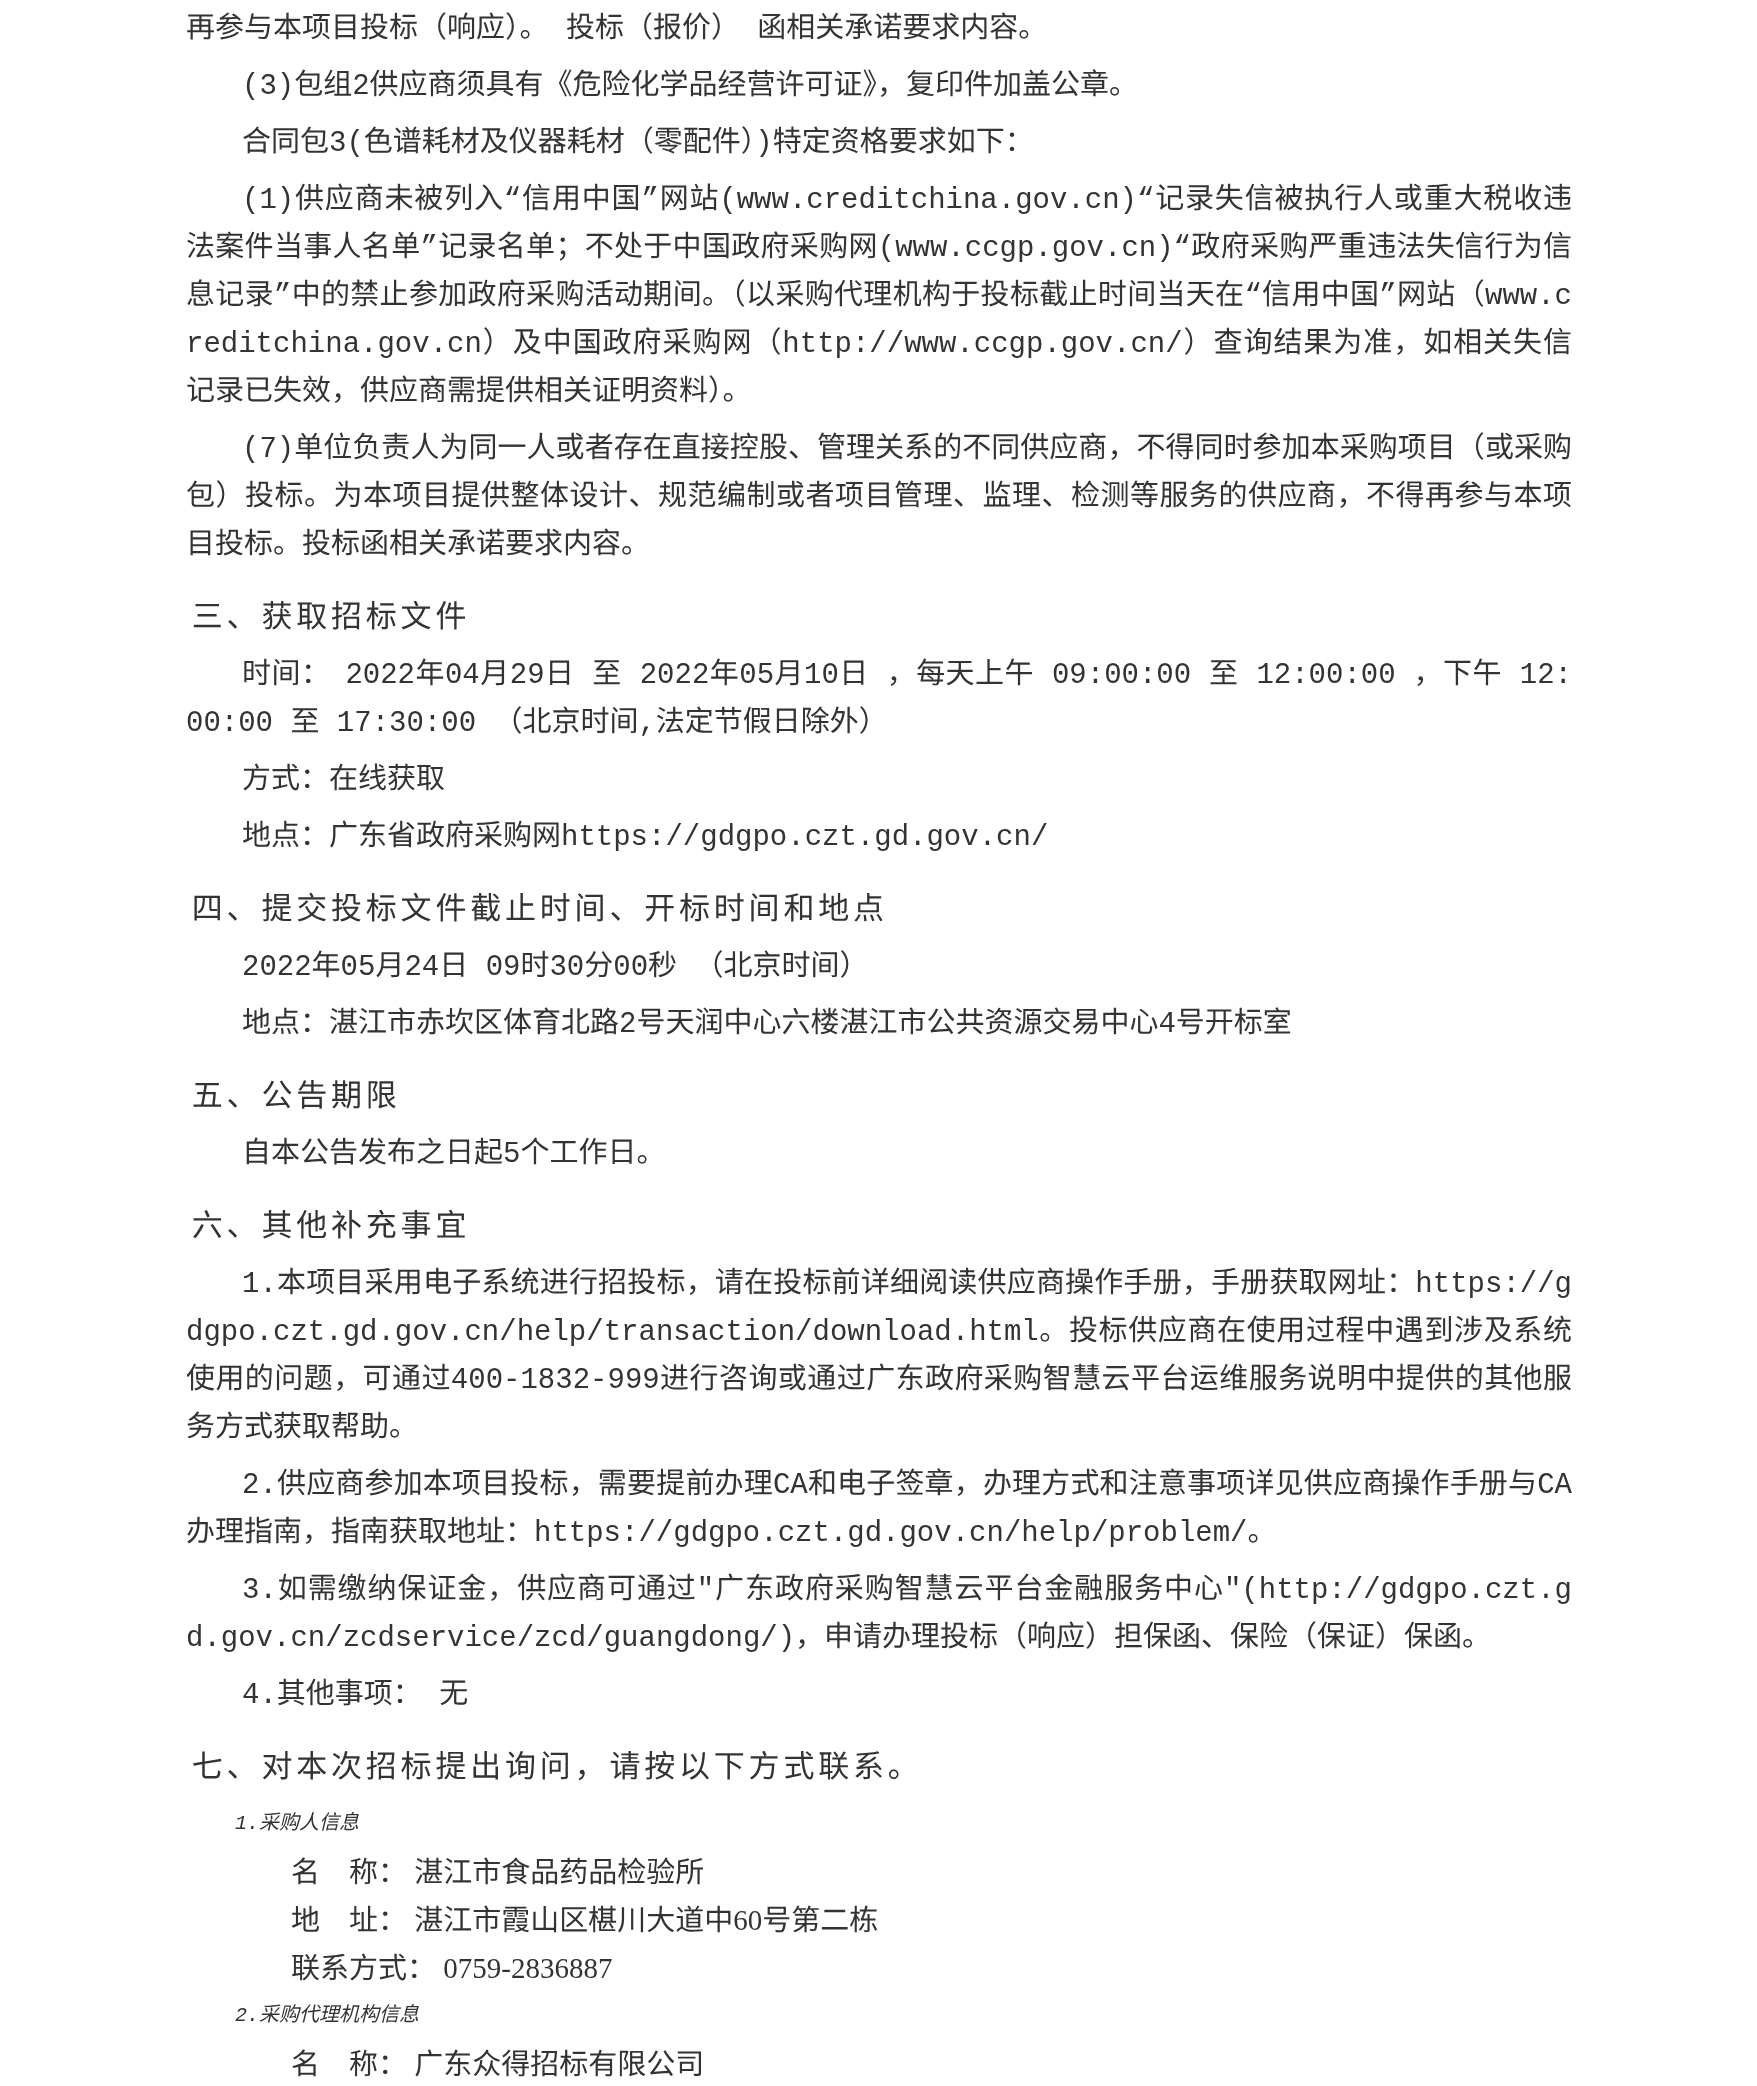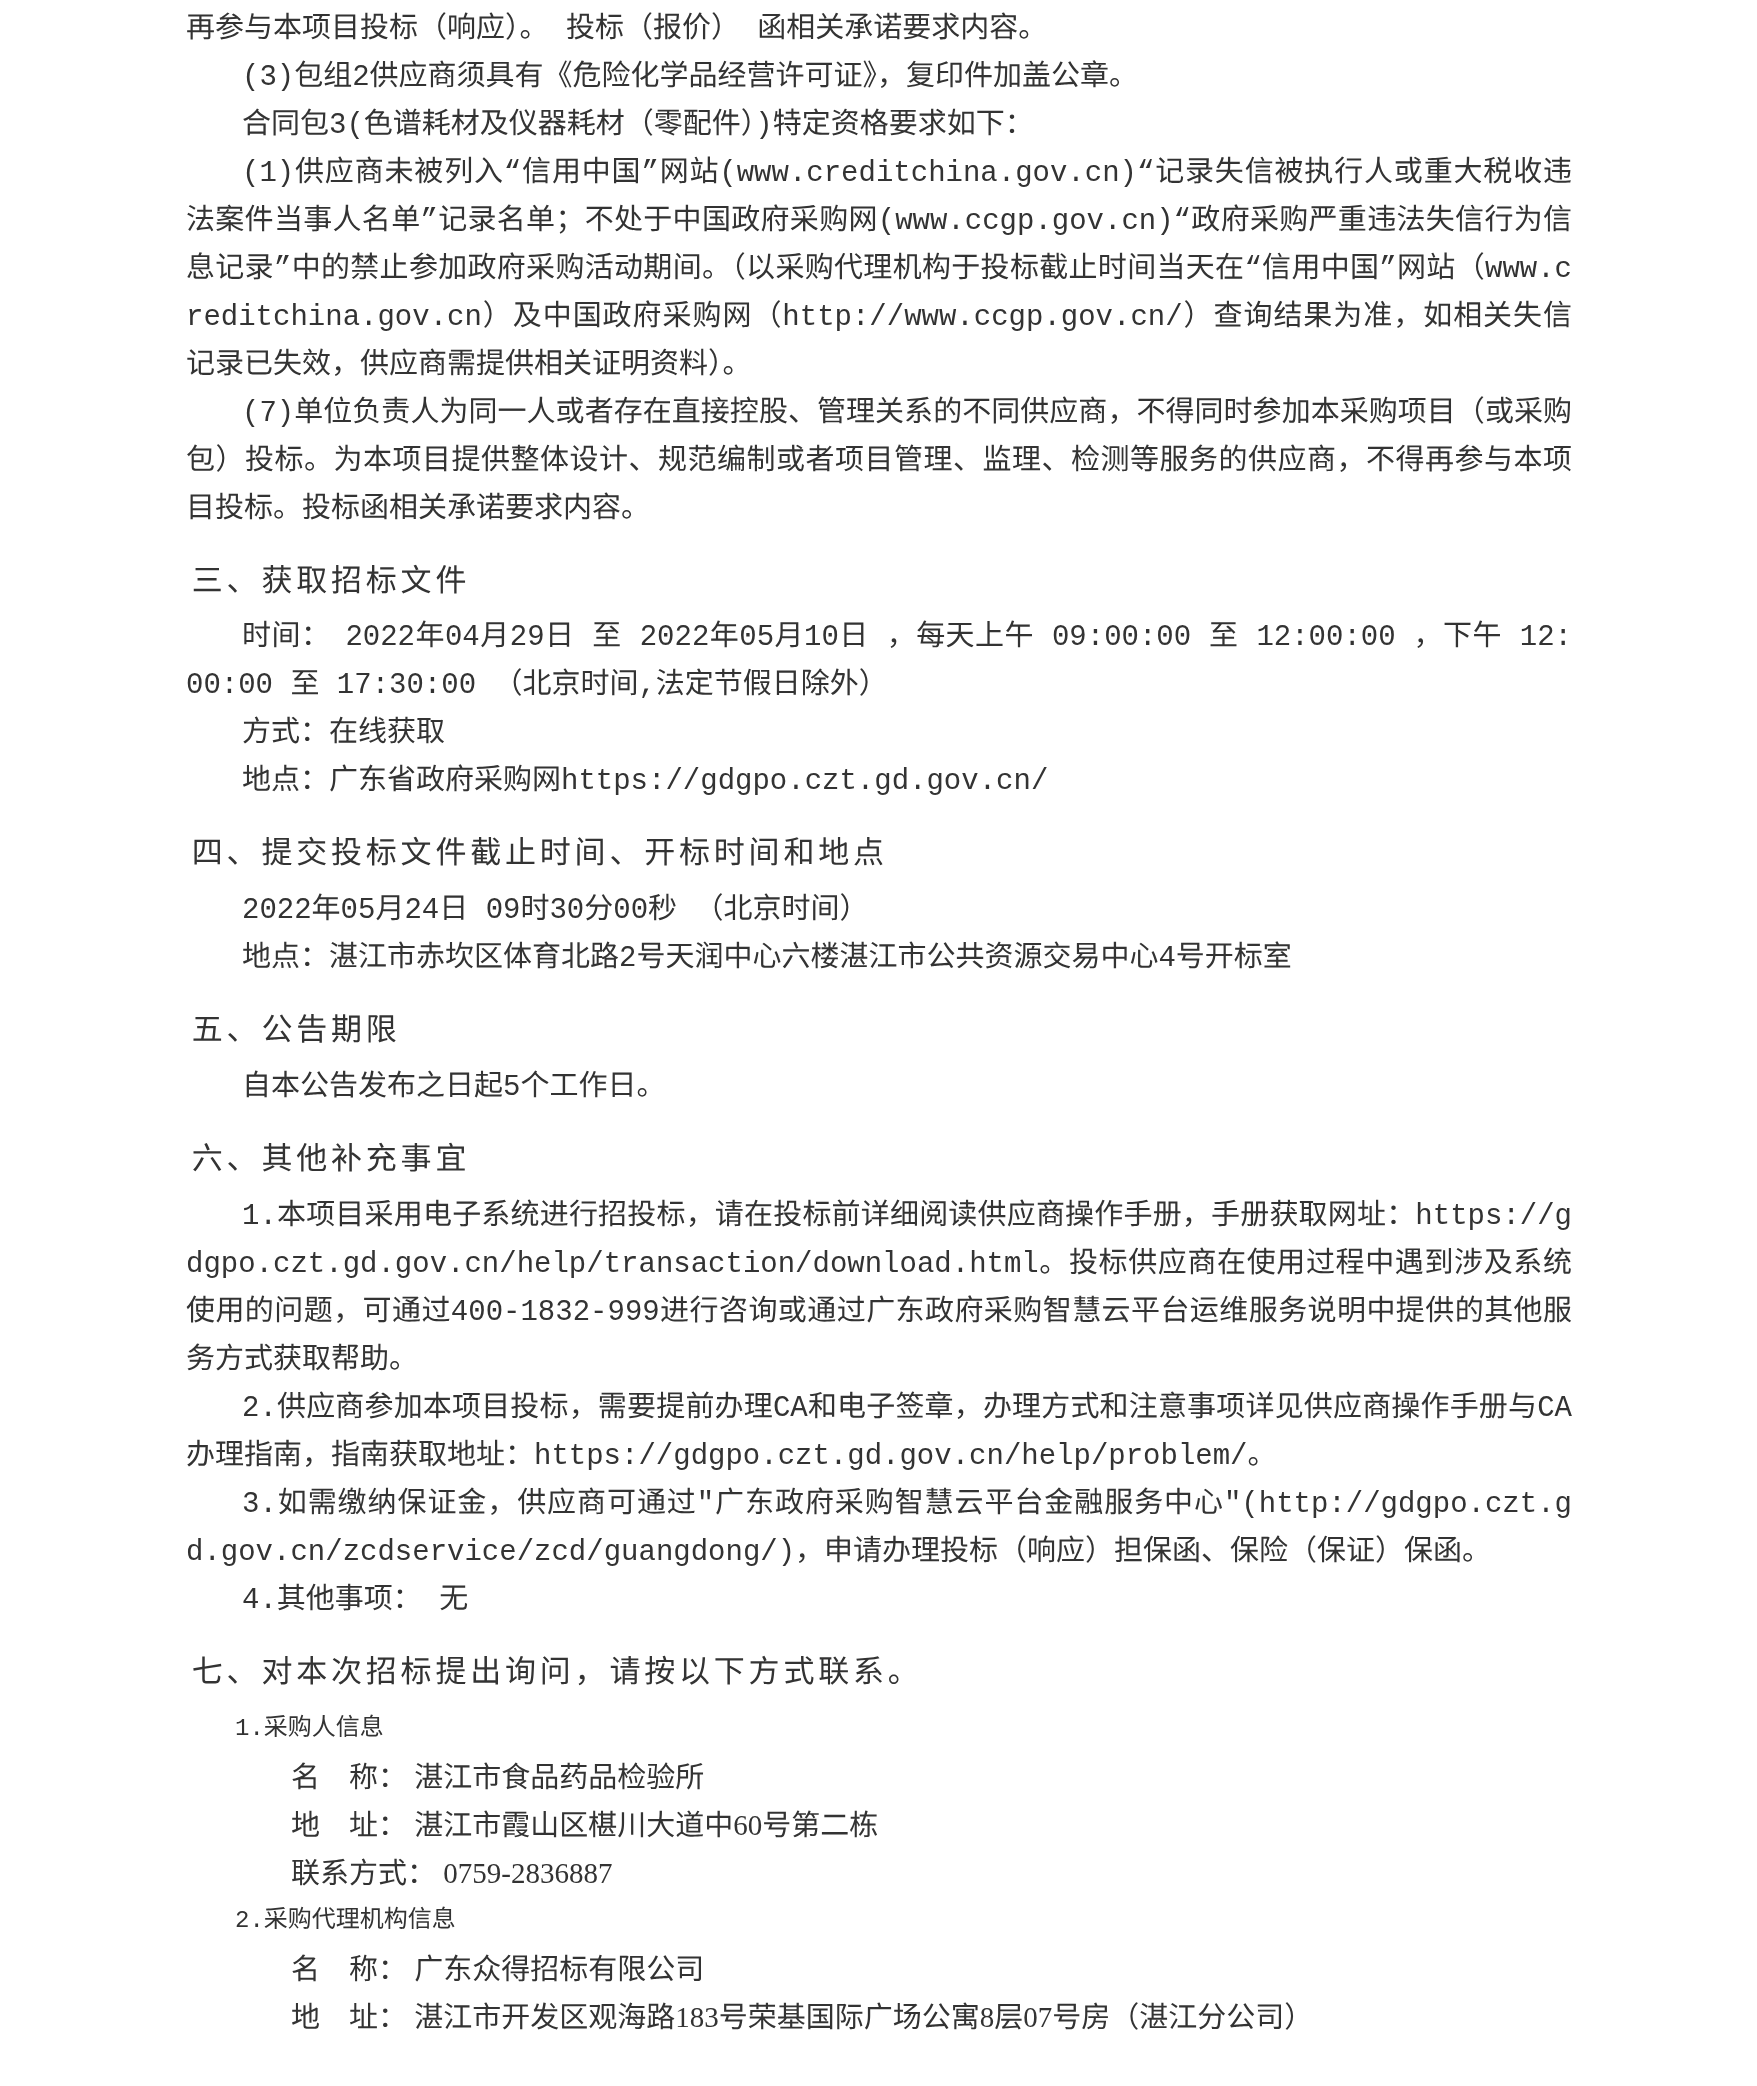--- a/index.html
+++ b/index.html
@@ -21,34 +21,36 @@
   }
   .doc p {
     margin: 0;
     font-size: 29px;
     line-height: 48px;
     text-align: justify;
     word-break: break-all;
   }
   .doc p.indent {
     text-indent: 56px;
+    margin-top: 9px;
   }
   .doc h2.sec {
     margin: 25px 0 7.7px 0;
     padding-left: 5.8px;
     font-size: 31px;
     font-weight: normal;
     letter-spacing: 3.8px;
     line-height: 48px;
     word-break: break-all;
   }
   .doc p.sub {
-    font-size: 24px;
+    font-size: 20px;
     padding-left: 49px;
     line-height: 48px;
+    font-style: italic;
   }
   .doc p.contact {
     padding-left: 105px;
     font-family: Liberation Serif, serif;
   }
 </style>
 </head>
 <body>
 
 <div class="doc">

